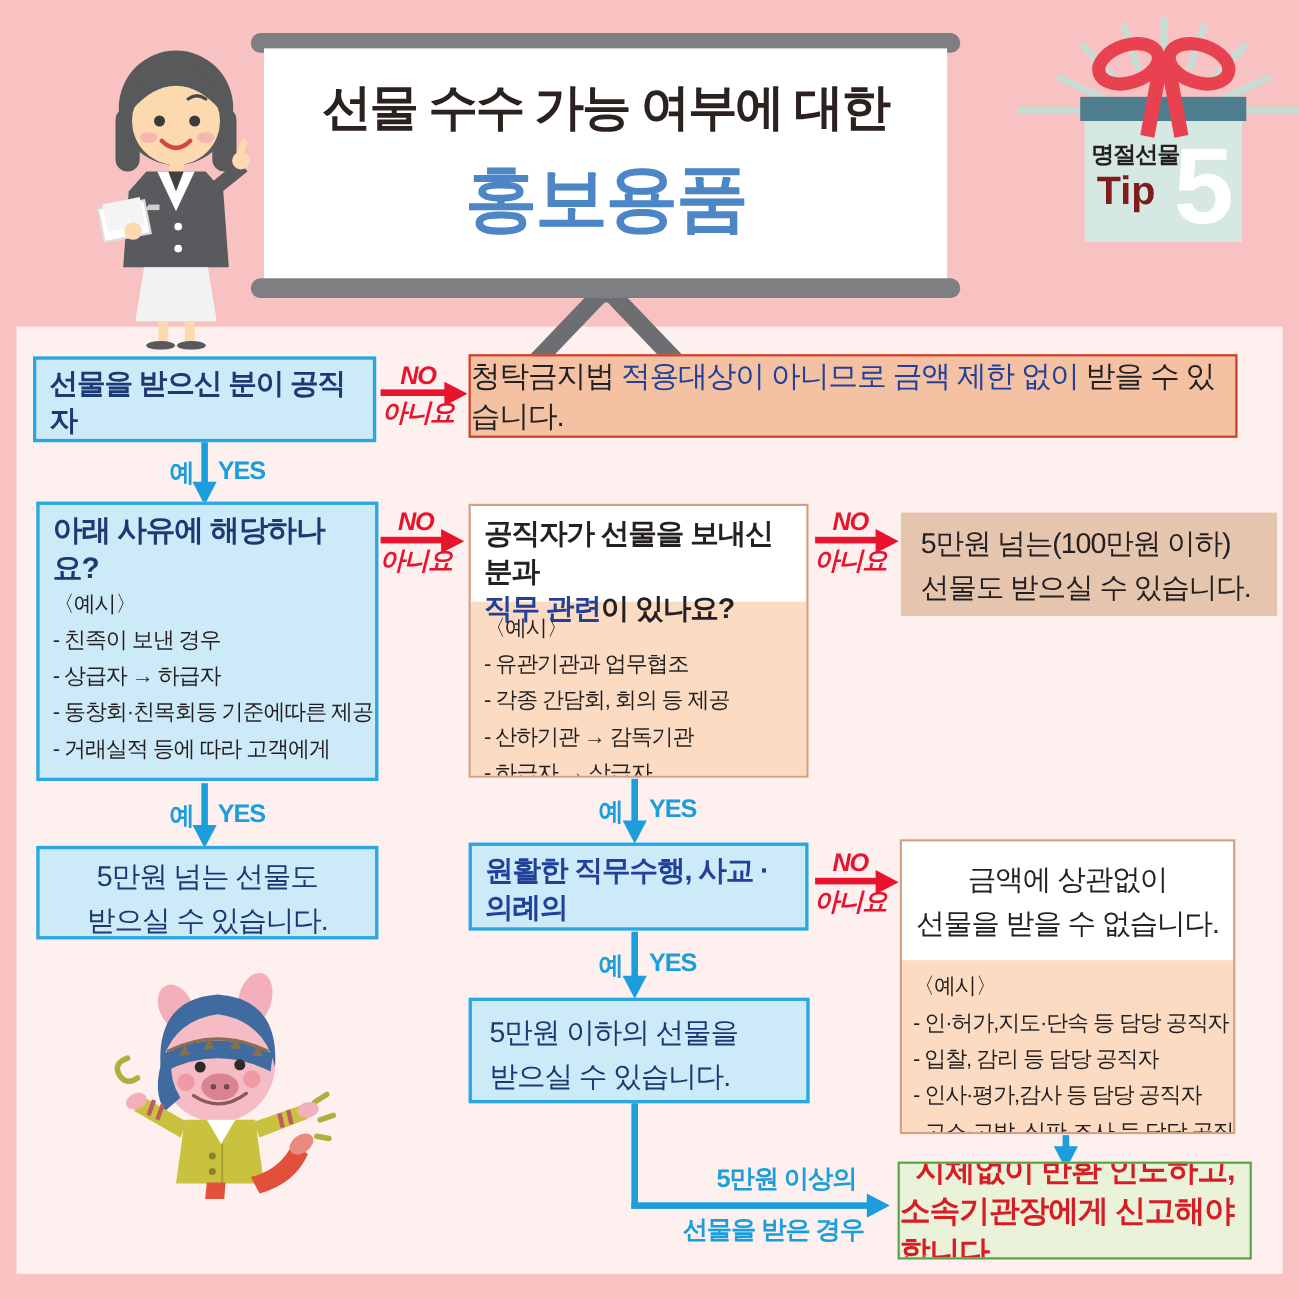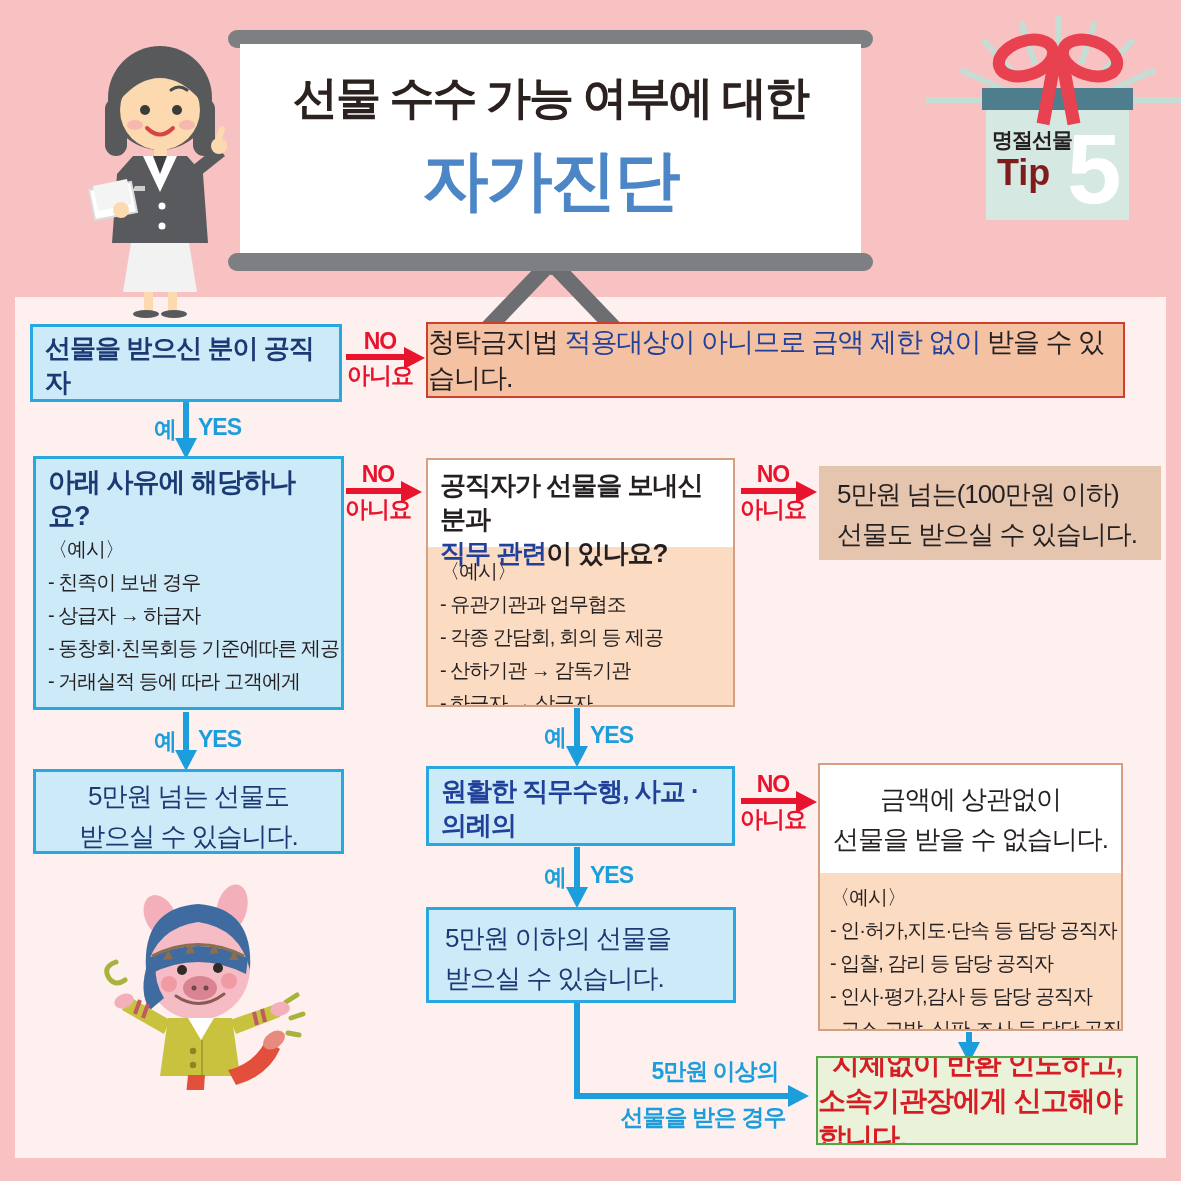--- a/index.html
+++ b/index.html
@@ -24,21 +24,21 @@
   .line-h{position:absolute;height:6px;}
   .line-v{position:absolute;width:6px;}
   .head-r{position:absolute;width:0;height:0;border-top:11px solid transparent;border-bottom:11px solid transparent;border-left:21px solid;}
   .head-d{position:absolute;width:0;height:0;border-left:11px solid transparent;border-right:11px solid transparent;border-top:21px solid;}
   .red.line-h,.red.line-v{background:#e8132c;}
   .red.head-r{border-left-color:#e8132c;}
   .blue.line-h,.blue.line-v{background:#1b9edb;}
   .blue.head-r{border-left-color:#1b9edb;}
   .blue.head-d{border-top-color:#1b9edb;}
   .lbl{position:absolute;font-weight:bold;font-size:23px;text-align:center;letter-spacing:-1px;}
-  .lbl.red{color:#e8132c;}
+  .lbl.red{color:#e8132c;font-style:italic;}
   .lbl.blue{color:#1b9edb;}
   
   .bar{position:absolute;left:228px;width:645px;height:18px;background:#7d7f82;border-radius:9px;}
   .board{position:absolute;left:240px;top:44px;width:621px;height:212px;background:#ffffff;}
   .board-title1{position:absolute;left:0;top:24px;width:100%;text-align:center;font-size:45px;font-weight:800;color:#2b2220;letter-spacing:-2px;}
   .board-title2{position:absolute;left:0;top:92px;width:100%;text-align:center;font-size:66px;font-weight:800;color:#4c86c6;letter-spacing:-2px;}
   
   .gift{position:absolute;left:925px;top:8px;width:256px;height:235px;}
   .gift-lid{position:absolute;left:57px;top:80px;width:151px;height:22px;background:#4e7e8e;}
   .gift-body{position:absolute;left:61px;top:102px;width:143px;height:110px;background:#d6e8e2;}
@@ -55,21 +55,21 @@
 
   <svg class="abs" style="left:451px;top:256px;" width="200" height="80" viewBox="0 0 200 80">
     <path d="M100,6 L33,76" stroke="#6d6e71" stroke-width="16"></path>
     <path d="M100,6 L167,76" stroke="#6d6e71" stroke-width="16"></path>
     <circle cx="100" cy="10" r="9" fill="#6d6e71"></circle>
   </svg>
 
   <div class="bar" style="top:30px;"></div>
   <div class="board">
     <div class="board-title1">선물 수수 가능 여부에 대한</div>
-    <div class="board-title2">자가진단</div>
+    <div class="board-title2">홍보용품</div>
   </div>
   <div class="bar" style="top:253px;"></div>
 
   <div class="gift">
     <svg class="abs" style="left:0;top:0;" width="256" height="235" viewBox="0 0 256 235">
       <g stroke="#c4ded6" stroke-width="6">
         <line x1="0" y1="92" x2="256" y2="92"></line>
         <line x1="133" y1="8" x2="133" y2="52"></line>
         <line x1="96" y1="14" x2="110" y2="56"></line>
         <line x1="170" y1="14" x2="156" y2="56"></line>

